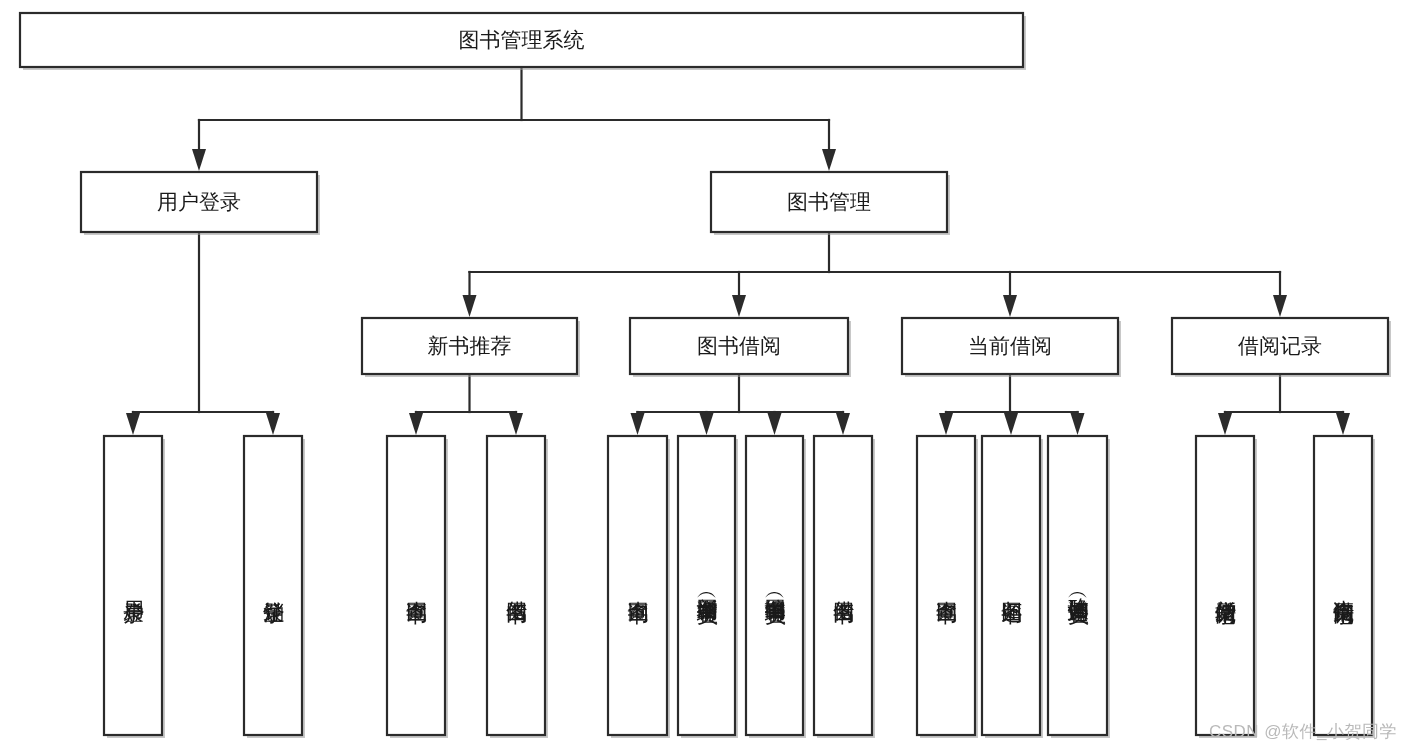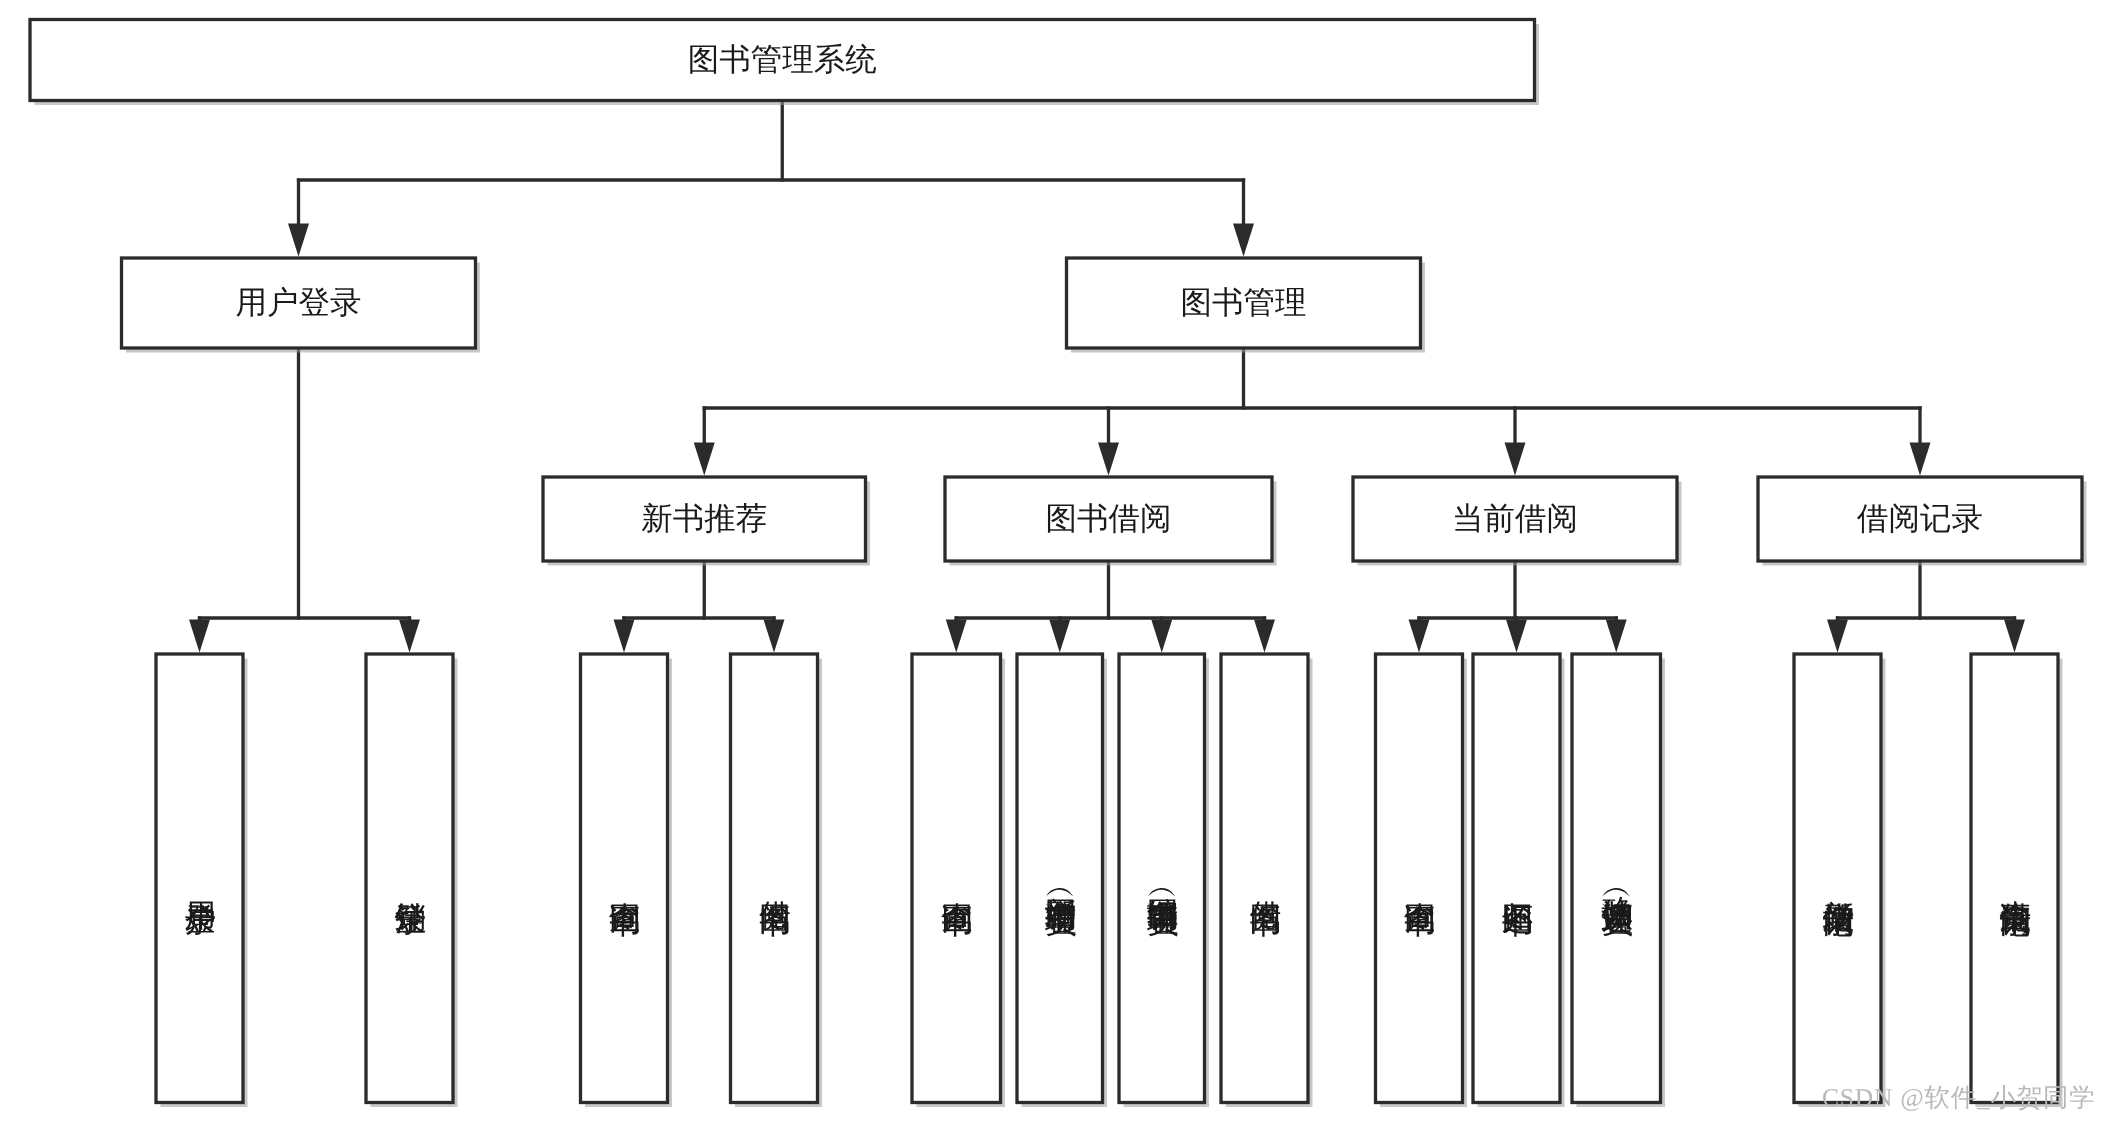--- a/index.html
+++ b/index.html
@@ -65,21 +65,21 @@
     align-items: center;
     justify-content: center;
     text-align: center;
     white-space: pre;
     pointer-events: none;
   }
   .watermark {
     position: absolute;
     right: 8px;
     bottom: 4px;
-    font-family: Liberation Serif, serif;
+    font-family: Liberation Sans, sans-serif;
     font-size: 17px;
     color: #b9b9b9;
     letter-spacing: 0.5px;
     user-select: none;
   }
 </style>
 </head>
 <body>
 
 <div id="diagram-root">

